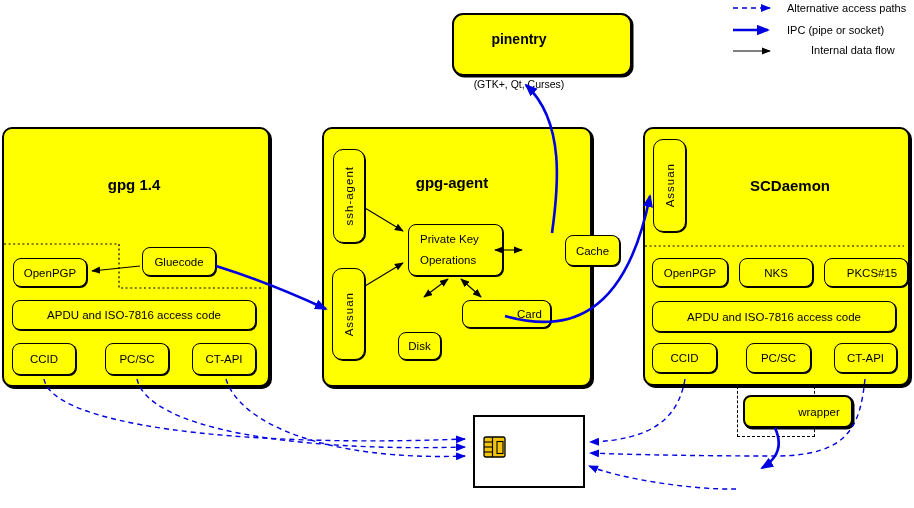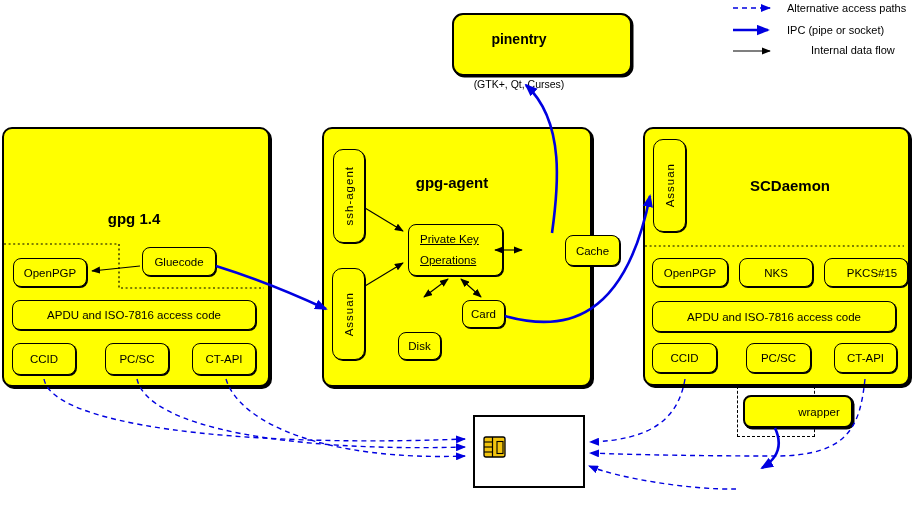--- a/index.html
+++ b/index.html
@@ -21,21 +21,21 @@
   .pinentry-title{position:absolute;font-weight:bold;font-size:14px;text-align:center;z-index:2;}
   .pinentry-sub{position:absolute;font-size:10.5px;text-align:center;z-index:2;}
   svg.overlay{position:absolute;left:0;top:0;z-index:5;pointer-events:none;}
 </style>
 </head>
 <body>
 
 <div class="canvas">
 
   <div class="bigbox" style="left:2px;top:127px;width:264px;height:256px;"></div>
-  <div class="title" style="left:2px;top:176px;width:264px;margin-top:34px;">gpg 1.4</div>
+  <div class="title" style="left:2px;top:176px;width:264px;">gpg 1.4</div>
 
   <div class="bigbox" style="left:322px;top:127px;width:266px;height:256px;"></div>
   <div class="title" style="left:372px;top:174px;width:160px;">gpg-agent</div>
 
   <div class="bigbox" style="left:643px;top:127px;width:263px;height:255px;"></div>
   <div class="title" style="left:690px;top:177px;width:200px;">SCDaemon</div>
 
   <div class="bigbox thickbox" style="left:452px;top:13px;width:134px;height:59px;border-radius:11px;"></div>
   <div class="pinentry-title" style="left:452px;top:31px;width:134px;">pinentry</div>
   <div class="pinentry-sub" style="left:452px;top:54px;width:134px;margin-top:24px;">(GTK+, Qt, Curses)</div>
@@ -46,27 +46,27 @@
   <div class="sbox" style="left:12px;top:343px;width:62px;height:30px;">CCID</div>
   <div class="sbox" style="left:105px;top:343px;width:62px;height:30px;">PC/SC</div>
   <div class="sbox" style="left:192px;top:343px;width:62px;height:30px;">CT-API</div>
 
   <div class="sbox" style="left:333px;top:149px;width:30px;height:92px;border-radius:10px;">
     <span class="vtext">ssh-agent</span>
   </div>
   <div class="sbox" style="left:332px;top:268px;width:31px;height:90px;border-radius:10px;">
     <span class="vtext">Assuan</span>
   </div>
-  <div class="sbox pko" style="left:408px;top:224px;width:82px;height:50px;text-decoration:underline;">
+  <div class="sbox pko" style="left:408px;top:224px;width:82px;height:50px;">
     <span>Private Key</span>
     <span>Operations</span>
   </div>
   <div class="sbox" style="left:525px;top:235px;width:53px;height:29px;margin-left:40px;">Cache</div>
   <div class="sbox" style="left:398px;top:300px;width:41px;height:26px;margin-top:32px;">Disk</div>
-  <div class="sbox" style="left:462px;top:300px;width:41px;height:26px;">Card</div>
+  <div class="sbox" style="left:462px;top:300px;width:41px;height:26px;padding-left:46px;">Card</div>
 
   <div class="sbox" style="left:653px;top:139px;width:31px;height:91px;border-radius:10px;">
     <span class="vtext">Assuan</span>
   </div>
   <div class="sbox" style="left:652px;top:258px;width:74px;height:27px;">OpenPGP</div>
   <div class="sbox" style="left:739px;top:258px;width:72px;height:27px;">NKS</div>
   <div class="sbox" style="left:824px;top:258px;width:70px;height:27px;padding-left:12px;">PKCS#15</div>
   <div class="sbox" style="left:652px;top:301px;width:242px;height:29px;">APDU and ISO-7816 access code</div>
   <div class="sbox" style="left:652px;top:343px;width:63px;height:28px;">CCID</div>
   <div class="sbox" style="left:746px;top:343px;width:63px;height:28px;">PC/SC</div>

